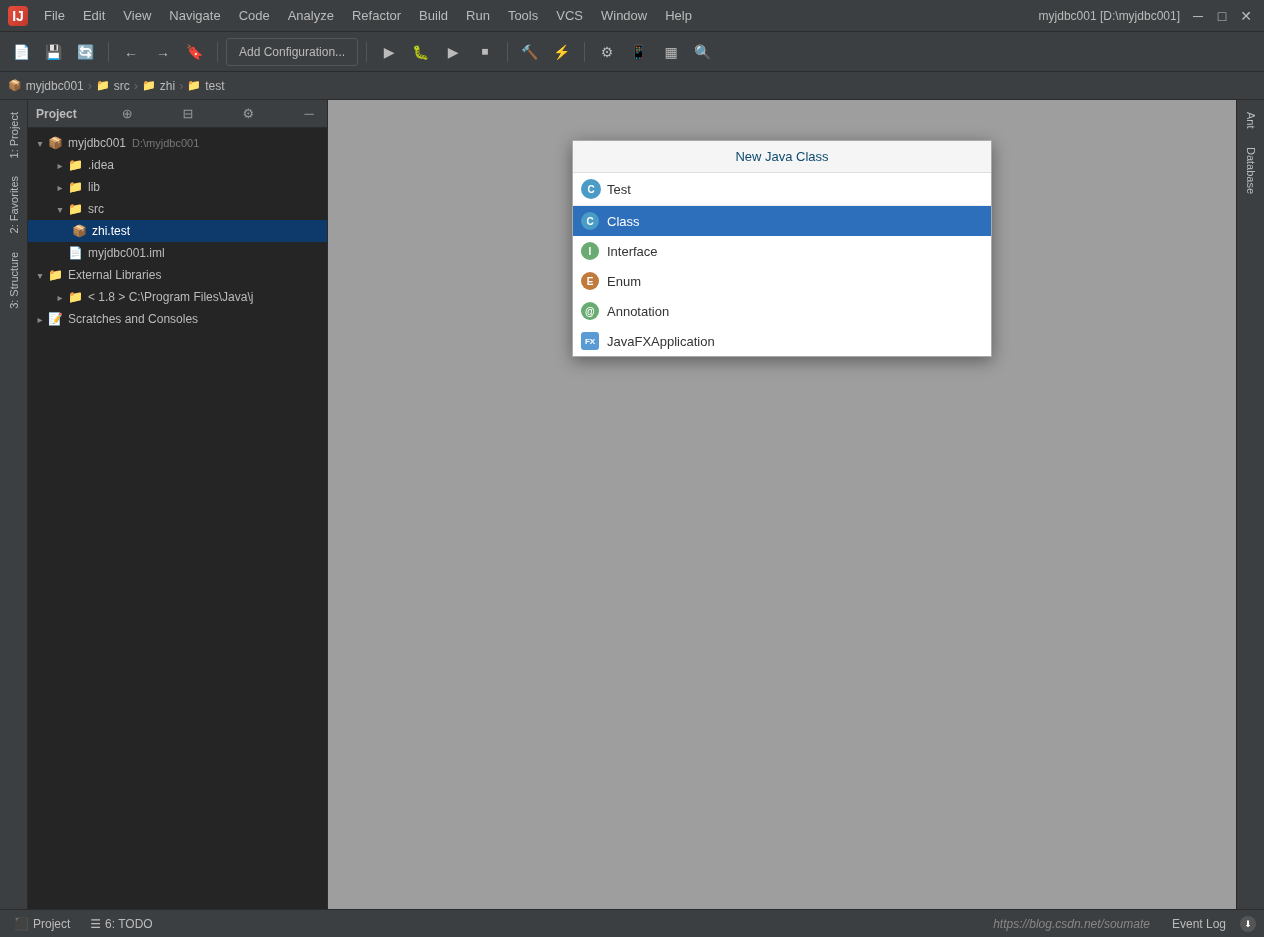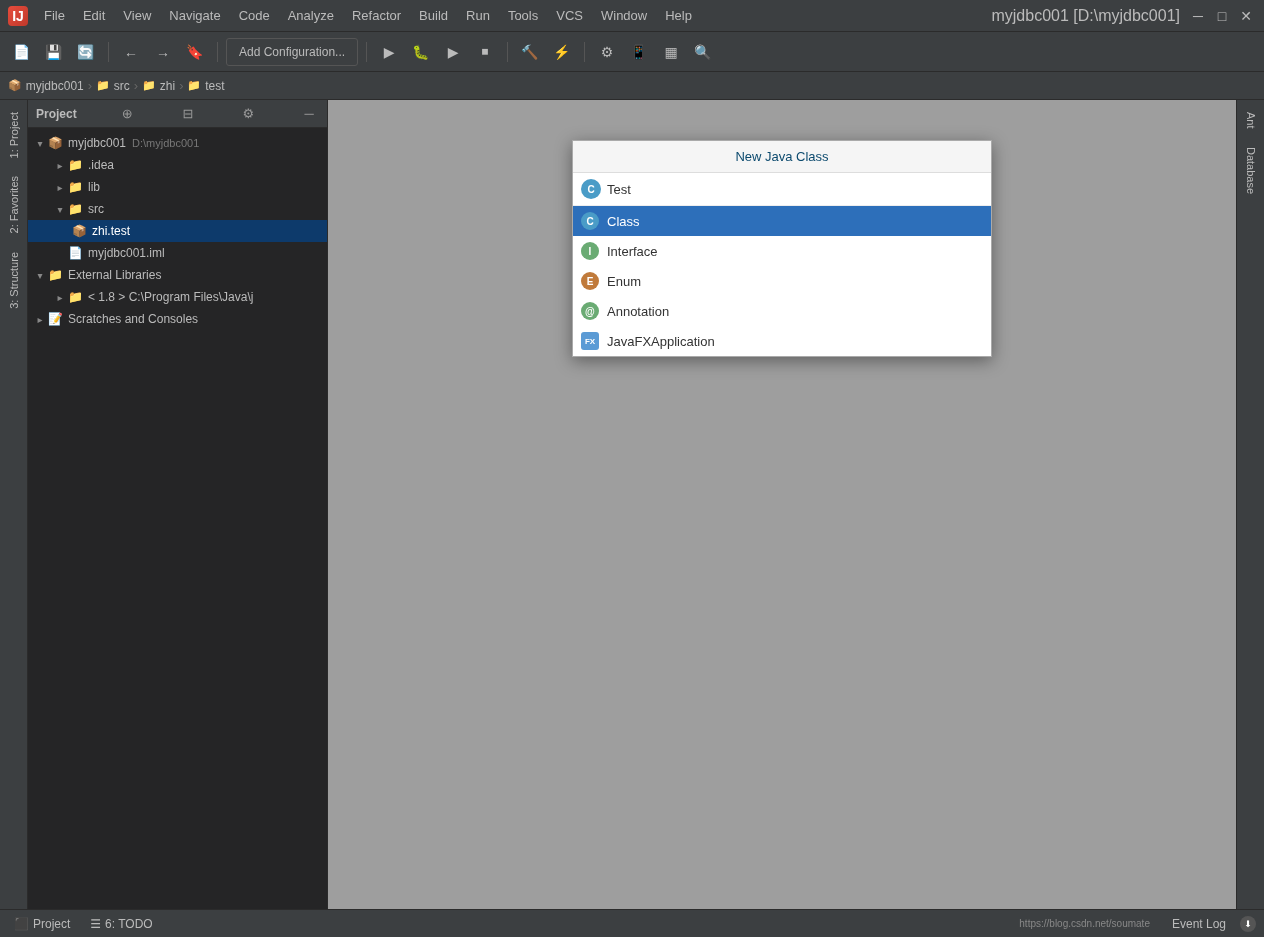--- a/index.html
+++ b/index.html
@@ -39,21 +39,21 @@
     }
     .menu-item {
       color: #bbbbbb;
       padding: 4px 8px;
       cursor: pointer;
       border-radius: 3px;
       font-size: 13px;
     }
     .title-text {
       color: #bbbbbb;
-      font-size: 16px;
+      font-size: 12px;
       margin-left: auto;
     }
     .window-controls {
       display: flex;
       gap: 4px;
       margin-left: 8px;
     }
     .win-btn {
       width: 20px; height: 20px;
       display: flex; align-items: center; justify-content: center;
@@ -362,21 +362,22 @@
       gap: 4px;
       color: #bbbbbb;
       font-size: 12px;
       cursor: pointer;
       padding: 2px 6px;
       border-radius: 3px;
     }
     .bottom-url {
       margin-left: auto;
       color: #888;
-      font-size: 10px;
+      font-size: 12px;
+      font-style: italic;
     }
     .bottom-icon {
       width: 16px; height: 16px;
       background: #555;
       border-radius: 50%;
       display: flex; align-items: center; justify-content: center;
       color: white; font-size: 9px;
     }
   </style>
 </head>

